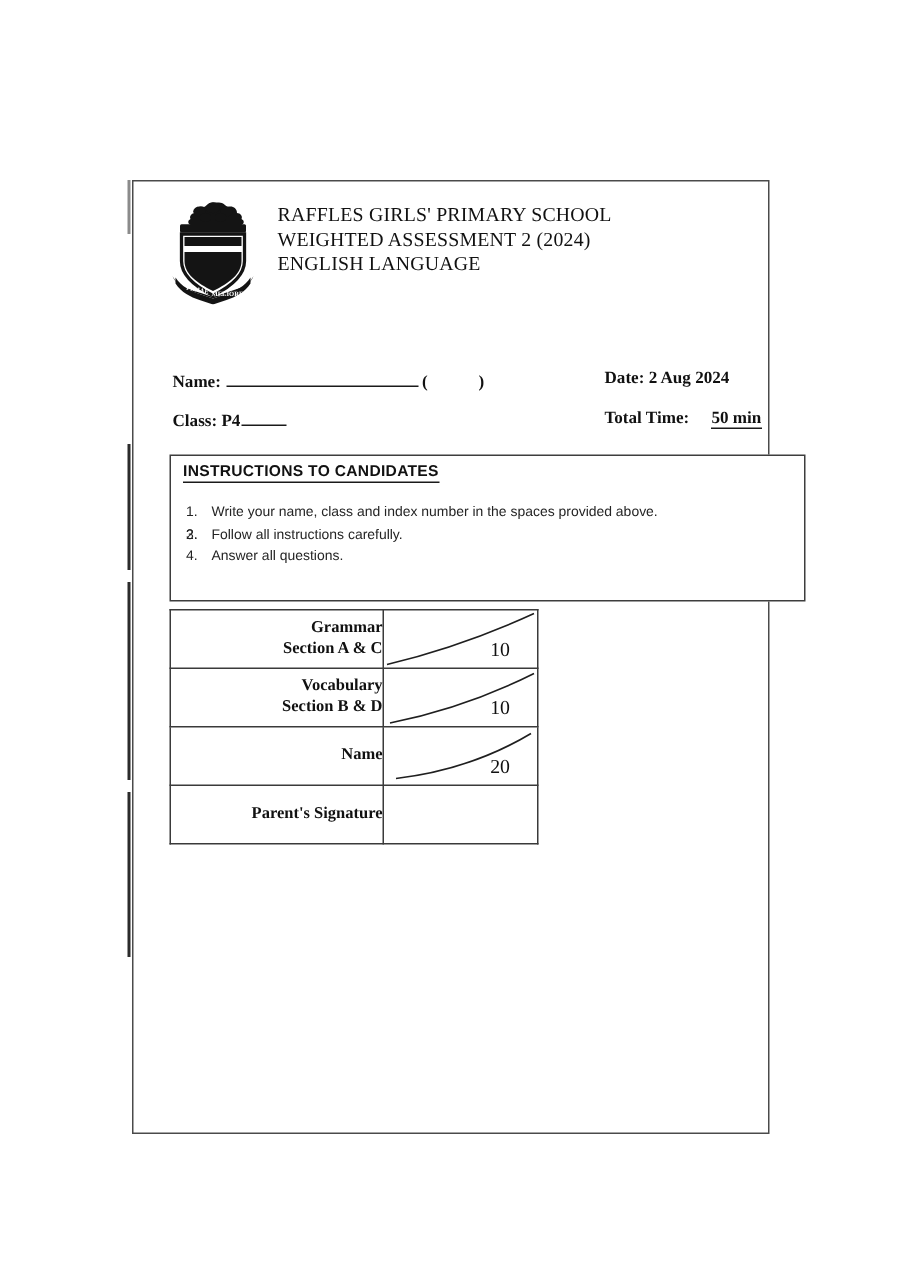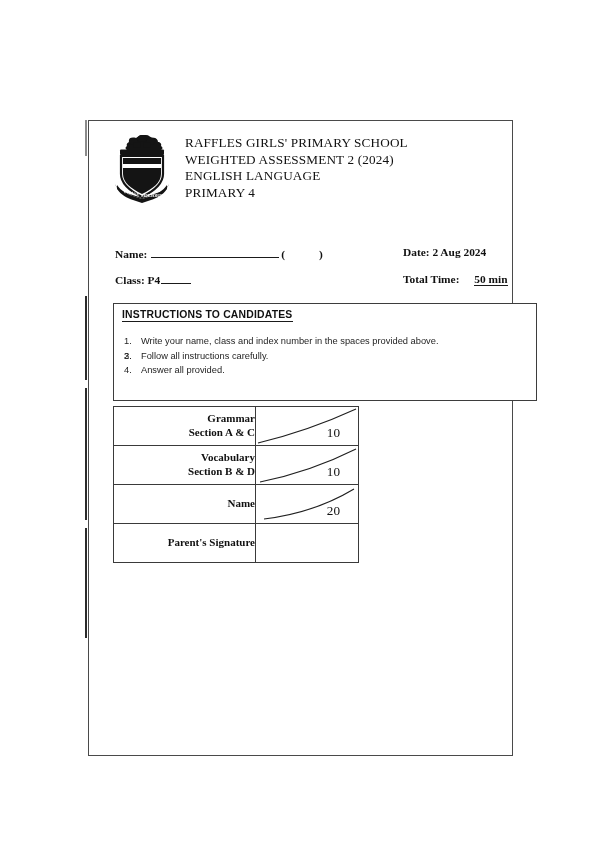--- a/index.html
+++ b/index.html
@@ -224,21 +224,20 @@
               <text x="30" y="64">MELIORES</text>
             </g>
           </g>
         </svg>
       </div>
 
       <div id="title-block">
         <div>RAFFLES GIRLS' PRIMARY SCHOOL</div>
         <div>WEIGHTED ASSESSMENT 2 (2024)</div>
         <div>ENGLISH LANGUAGE</div>
-        <div>PRIMARY 4</div>
       </div>
     </div>
 
     <div id="particulars">
 
       <div class="p-row r1">
         <span class="p-left"><span>Name:</span><span class="blank-long"></span><span>(</span><span class="paren-gap"></span><span>)</span></span>
         <span class="p-right"><span>Date:</span>
         <span>2 Aug 2024</span></span>
       </div>
@@ -259,21 +258,21 @@
         </li>
         <li>
           <span class="num">2.</span>
         </li>
         <li>
           <span class="num">3.</span>
           <span>Follow all instructions carefully.</span>
         </li>
         <li>
           <span class="num">4.</span>
-          <span>Answer all provided.</span>
+          <span>Answer all questions.</span>
         </li>
       </ul>
     </div>
 
     <table id="marks-table">
       <tbody>
         <tr>
           <td class="label-cell">
             <span>Grammar</span>
             <span class="lbl-line2">Section A &amp; C</span>

